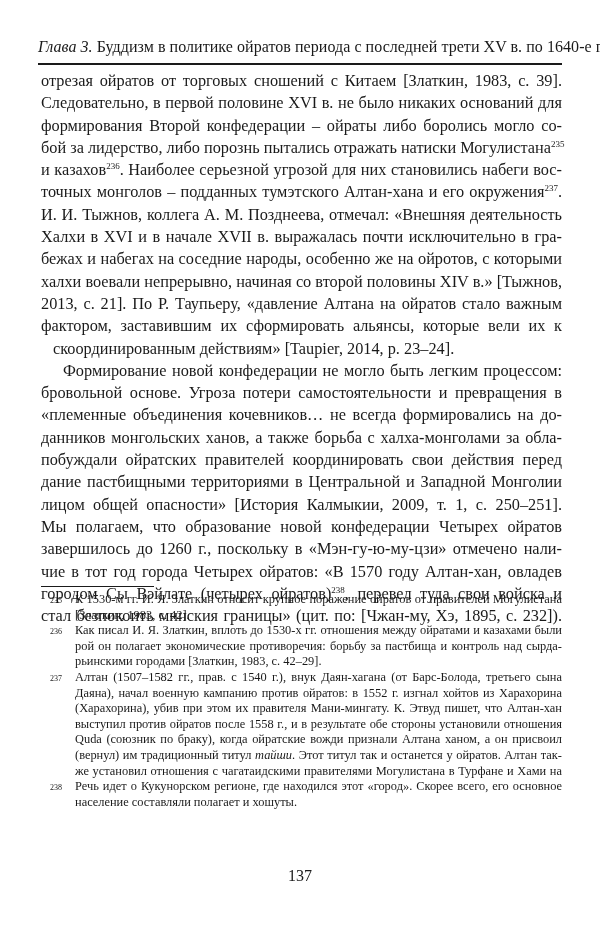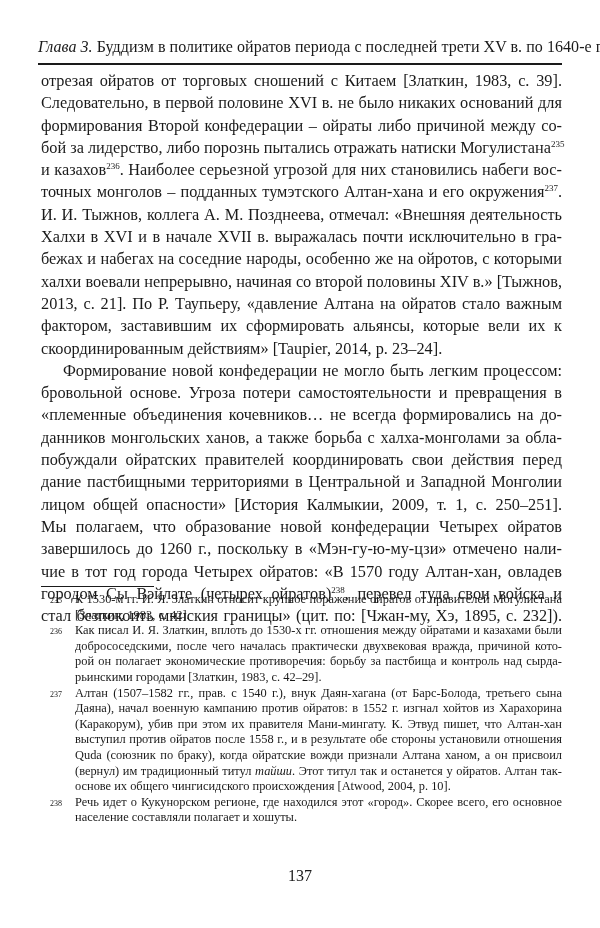--- a/index.html
+++ b/index.html
@@ -14,21 +14,21 @@
   }
   .running-head i { font-style: italic; }
   .head-rule {
     position: absolute; left: 38px; top: 63px; width: 524px; height: 1.5px; background: #1a1a1a;
   }
   .body-text {
     position: absolute; left: 41px; top: 70px; width: 521px;
     font-size: 16.3px; line-height: 22.3px;
   }
   .line { display: block; white-space: nowrap; text-align: justify; text-align-last: justify; height: 22.3px; }
-  .line.last { text-align-last: left; }
+  .line.last { text-align-last: left; margin-left: 12px; }
   .line.indent { padding-left: 22px; }
   sup { font-size: 9px; line-height: 0; vertical-align: 6px; }
   .fn-rule {
     position: absolute; left: 41px; top: 586px; width: 113px; height: 1px; background: #1a1a1a;
   }
   .footnotes {
     position: absolute; left: 41px; top: 592px; width: 521px;
     font-size: 12.4px; line-height: 15.6px;
   }
   .fn { position: relative; padding-left: 34px; }
@@ -42,21 +42,21 @@
 </style>
 </head>
 <body>
 
 <div class="running-head"><i>Глава 3.</i><span> Буддизм в политике ойратов периода с последней трети XV в. по 1640-е гг.</span></div>
 <div class="head-rule"></div>
 
 <div class="body-text">
   <span class="line">отрезая ойратов от торговых сношений с Китаем [Златкин, 1983, с. 39].</span>
   <span class="line">Следовательно, в первой половине XVI в. не было никаких оснований для</span>
-  <span class="line">формирования Второй конфедерации – ойраты либо причиной между со-</span>
+  <span class="line">формирования Второй конфедерации – ойраты либо боролись могло со-</span>
   <span class="line"><span>бой за лидерство, либо порознь пытались отражать натиски Могулистана</span><sup>235</sup></span>
   <span class="line"><span>и казахов</span><sup>236</sup><span>. Наиболее серьезной угрозой для них становились набеги вос-</span></span>
   <span class="line"><span>точных монголов – подданных тумэтского Алтан-хана и его окружения</span><sup>237</sup><span>.</span></span>
   <span class="line">И. И. Тыжнов, коллега А. М. Позднеева, отмечал: «Внешняя деятельность</span>
   <span class="line">Халхи в XVI и в начале XVII в. выражалась почти исключительно в гра-</span>
   <span class="line">бежах и набегах на соседние народы, особенно же на ойротов, с которыми</span>
   <span class="line">халхи воевали непрерывно, начиная со второй половины XIV в.» [Тыжнов,</span>
   <span class="line">2013, с. 21]. По Р. Таупьеру, «давление Алтана на ойратов стало важным</span>
   <span class="line">фактором, заставившим их сформировать альянсы, которые вели их к</span>
   <span class="line last">скоординированным действиям» [Taupier, 2014, p. 23–24].</span>
@@ -78,33 +78,32 @@
 
 <div class="footnotes">
   <div class="fn">
     <span class="fn-num">235</span>
     <span class="fn-line">К 1530-м гг. И. Я. Златкин относит крупное поражение ойратов от правителей Могулистана</span>
     <span class="fn-line last">[Златкин, 1983, с. 42].</span>
   </div>
   <div class="fn">
     <span class="fn-num">236</span>
     <span class="fn-line">Как писал И. Я. Златкин, вплоть до 1530-х гг. отношения между ойратами и казахами были</span>
-    <span class="fn-line">добрососедскими, после чего началась практически двухвековая вражда, причиной кото-</span>
     <span class="fn-line">рой он полагает экономические противоречия: борьбу за пастбища и контроль над сырда-</span>
     <span class="fn-line last">рьинскими городами [Златкин, 1983, с. 42–29].</span>
   </div>
   <div class="fn">
     <span class="fn-num">237</span>
     <span class="fn-line">Алтан (1507–1582 гг., прав. с 1540 г.), внук Даян-хагана (от Барс-Болода, третьего сына</span>
     <span class="fn-line">Даяна), начал военную кампанию против ойратов: в 1552 г. изгнал хойтов из Харахорина</span>
-    <span class="fn-line">(Каракорум), убив при этом их правителя Мани-мингату. К. Этвуд пишет, что Алтан-хан</span>
+    <span class="fn-line">(Харахорина), убив при этом их правителя Мани-мингату. К. Этвуд пишет, что Алтан-хан</span>
     <span class="fn-line">выступил против ойратов после 1558 г., и в результате обе стороны установили отношения</span>
     <span class="fn-line">Quda (союзник по браку), когда ойратские вожди признали Алтана ханом, а он присвоил</span>
     <span class="fn-line"><span>(вернул) им традиционный титул </span><i>тайши</i><span>. Этот титул так и останется у ойратов. Алтан так-</span></span>
-    <span class="fn-line last">основе их общего чингисидского происхождения [Atwood, 2004, p. 10].</span>
+    <span class="fn-line">же установил отношения с чагатаидскими правителями Могулистана в Турфане и Хами на</span>
   </div>
   <div class="fn">
     <span class="fn-num">238</span>
     <span class="fn-line">Речь идет о Кукунорском регионе, где находился этот «город». Скорее всего, его основное</span>
     <span class="fn-line last">население составляли полагает и хошуты.</span>
   </div>
 </div>
 
 <div class="page-number">137</div>
 

